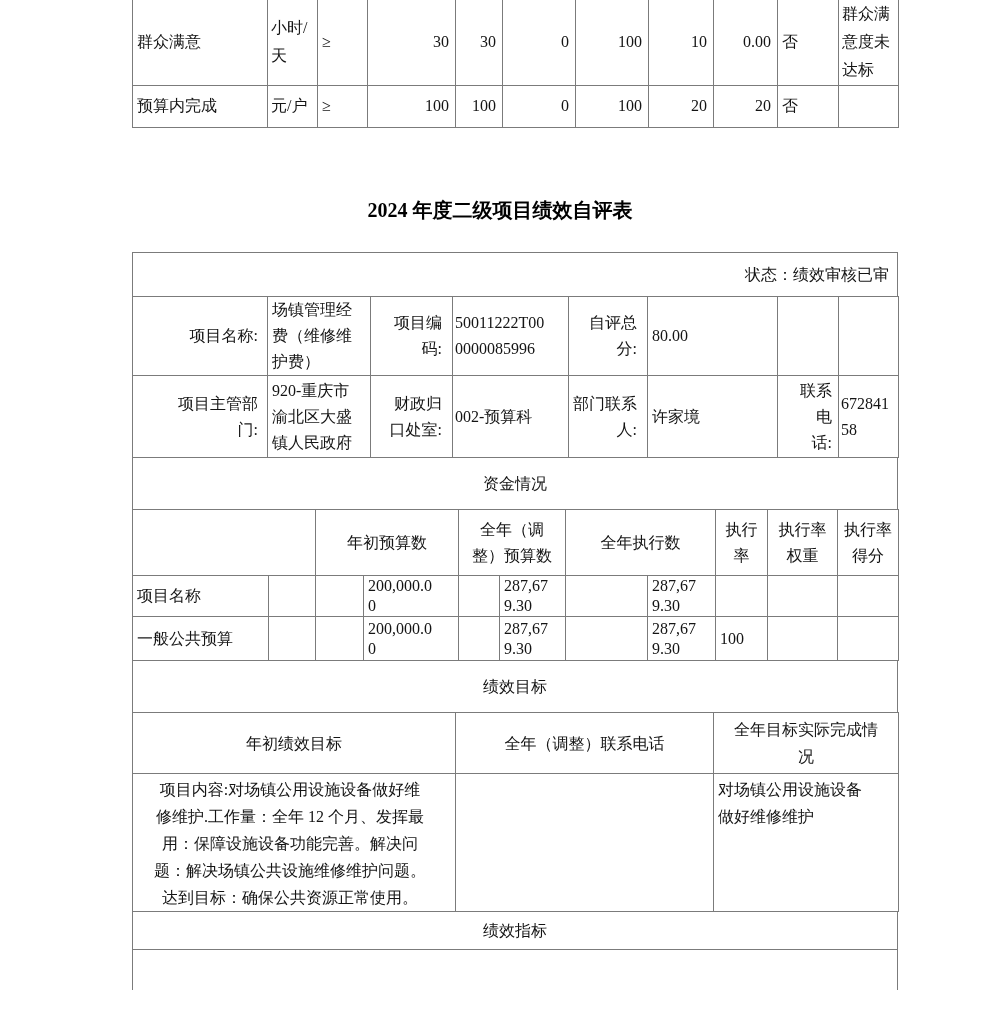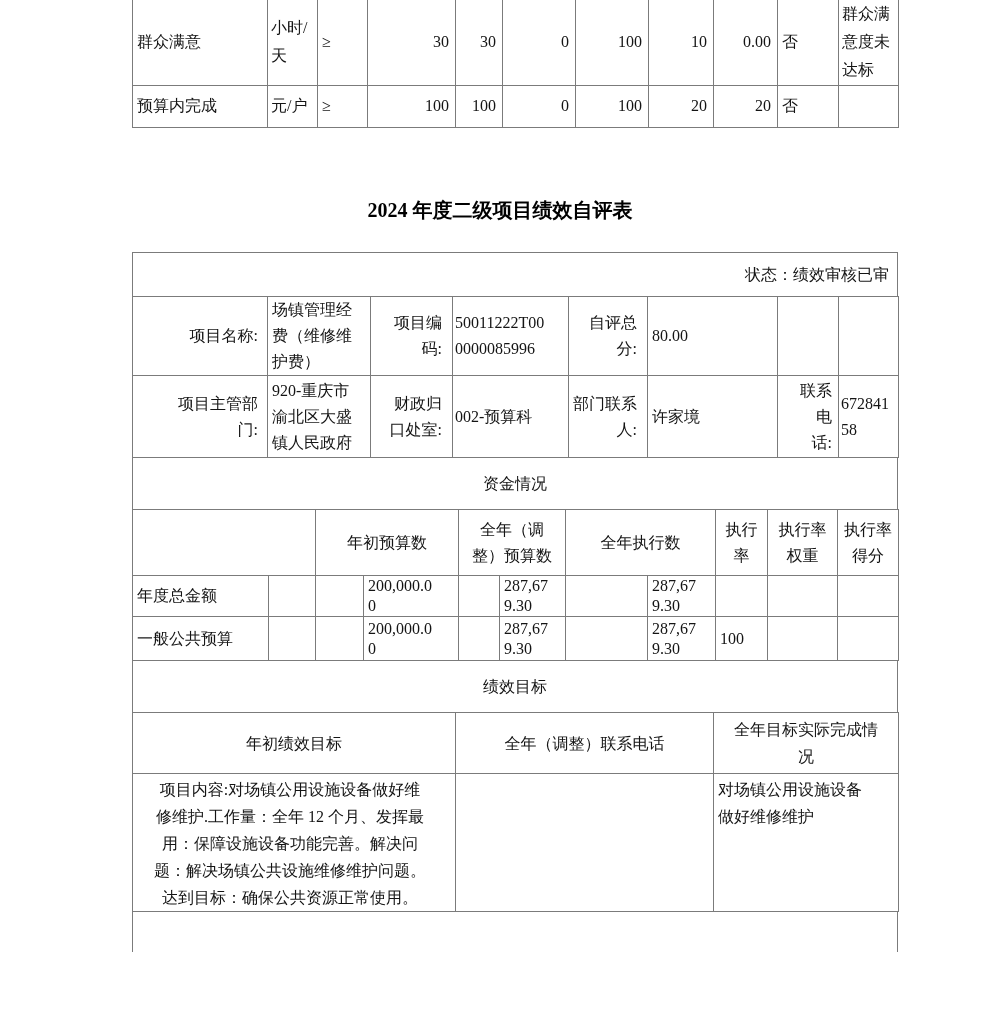--- a/index.html
+++ b/index.html
@@ -205,21 +205,21 @@
         <td colspan="2" class="pre">全年（调
 整）预算数</td>
         <td colspan="2">全年执行数</td>
         <td>执行率</td>
         <td class="pre">执行率
 权重</td>
         <td class="pre">执行率
 得分</td>
       </tr>
       <tr class="fr1">
-        <td class="flabel">年度总金额</td>
+        <td class="flabel">项目名称</td>
         <td></td>
         <td></td>
         <td class="fv1 num">200,000.00</td>
         <td></td>
         <td class="fv2 num">287,679.30</td>
         <td></td>
         <td class="fv3 num">287,679.30</td>
         <td class="frate num"></td>
         <td class="fweight num"></td>
         <td class="fscore num"></td>
@@ -266,20 +266,27 @@
 修维护.工作量：全年 12 个月、发挥最
 用：保障设施设备功能完善。解决问
 题：解决场镇公共设施维修维护问题。
 达到目标：确保公共资源正常使用。</td>
         <td></td>
         <td class="gcell-actual">对场镇公用设施设备做好维修维护</td>
       </tr>
     </tbody>
       </table>
 
+    <table>
+      <tbody>
+          <tr class="sec-row-sm">
+        <td>绩效指标</td>
+      </tr>
+    </tbody>
+      </table>
 
     <table class="cut-table">
       <tbody>
           <tr class="cut-row">
         <td></td>
       </tr>
     </tbody>
       </table>
 
   </div>

